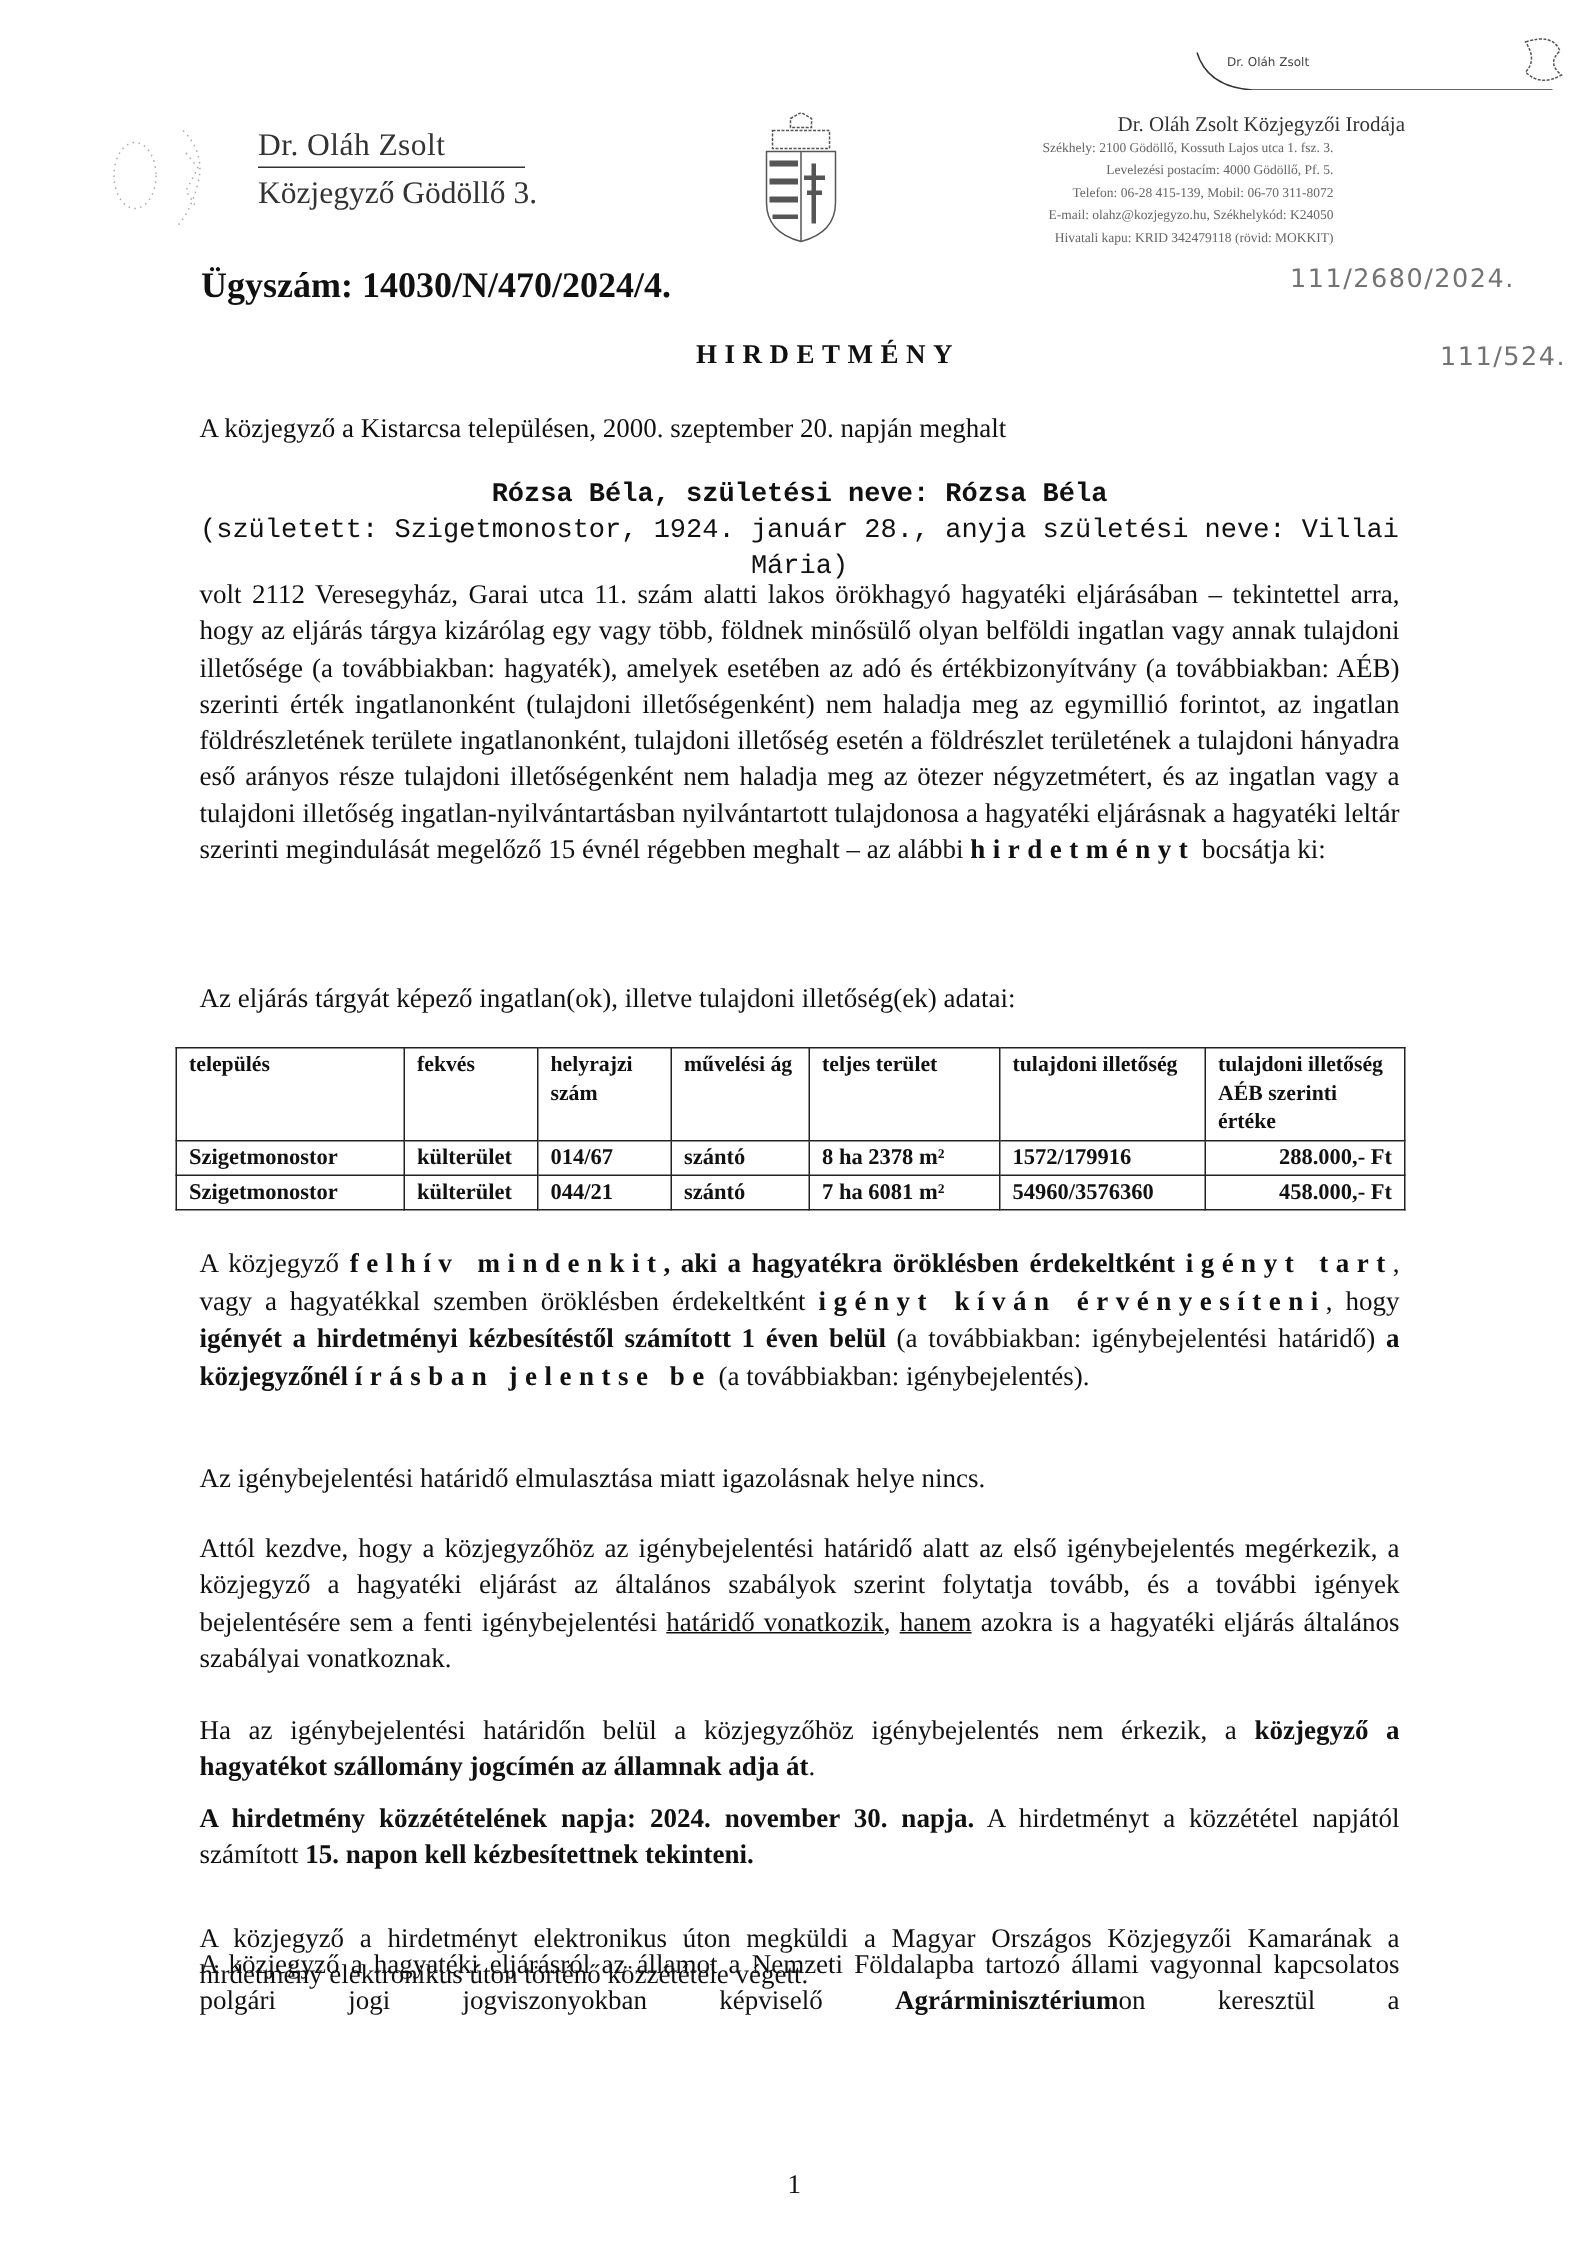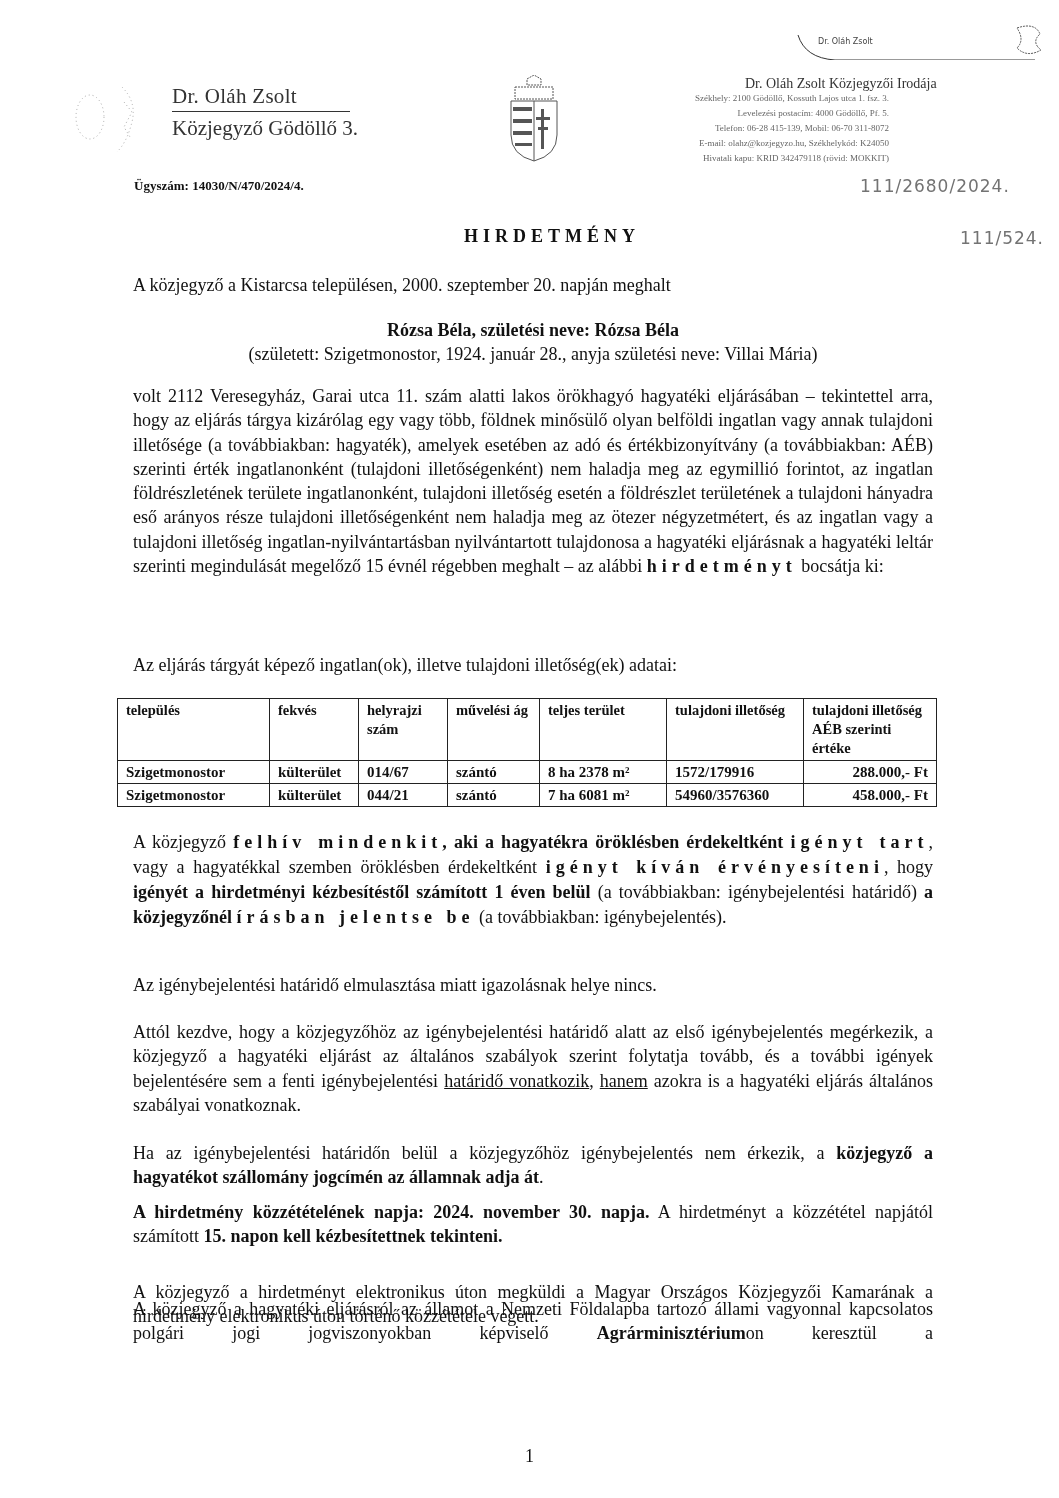--- a/index.html
+++ b/index.html
@@ -14,28 +14,28 @@
     .lh-rule { left: 172px; top: 111px; width: 178px; border-top: 1px solid #333; }
     .lh-title { left: 172px; top: 116px; font-size: 21px; color: #333; }
     
     .coat { left: 505px; top: 75px; width: 58px; height: 88px; }
     
     .sig-stamp { left: 795px; top: 20px; width: 250px; height: 40px; }
     .sig-name { left: 818px; top: 37px; font-size: 8px; font-family: "DejaVu Sans", sans-serif; color: #444; }
     .rh-title { left: 745px; top: 76px; font-size: 14px; color: #333; white-space: nowrap; }
     .rh-line { font-size: 9px; color: #666; white-space: nowrap; text-align: right; right: 170px; }
     
-    .case-no { left: 134px; top: 178px; font-size: 13px; font-weight: bold; }
+    .case-no { left: 134px; top: 178px; font-size: 24px; font-weight: bold; }
     .handwritten { font-family: "DejaVu Sans", sans-serif; font-size: 17px; color: #737373; letter-spacing: 1px; }
     .hw1 { left: 860px; top: 176px; }
     .hw2 { left: 960px; top: 228px; }
     
     .doc-title { left: 0; width: 1059px; top: 226px; text-align: center; font-size: 18px; font-weight: bold; letter-spacing: 5px; padding-left: 45px; box-sizing: border-box; }
     .body-text { font-size: 18px; line-height: 24.3px; text-align: justify; left: 133px; width: 800px; }
-    .center-text { left: 133px; width: 800px; text-align: center; font-size: 18px; line-height: 24px; }
+    .center-text { left: 133px; width: 800px; text-align: center; font-size: 18px; line-height: 24px; font-family: Liberation Mono, monospace; }
     .spaced { letter-spacing: 5px; font-weight: bold; }
     b { font-weight: bold; }
     u { text-decoration: underline; }
     
     .prop-table { left: 117px; top: 698px; width: 820px; border-collapse: collapse; font-size: 14.5px; padding-left: 48px; }
     .prop-table th, .prop-table td { border: 1px solid #222; padding: 2px 8px; vertical-align: top; text-align: left; }
     .prop-table th { font-weight: bold; height: 56px; line-height: 19px; }
     .prop-table td { font-weight: bold; font-size: 15px; line-height: 18px; }
     .prop-table td.num { text-align: right; }
     .page-no { left: 0; width: 1059px; text-align: center; top: 1446px; font-size: 18px; }

